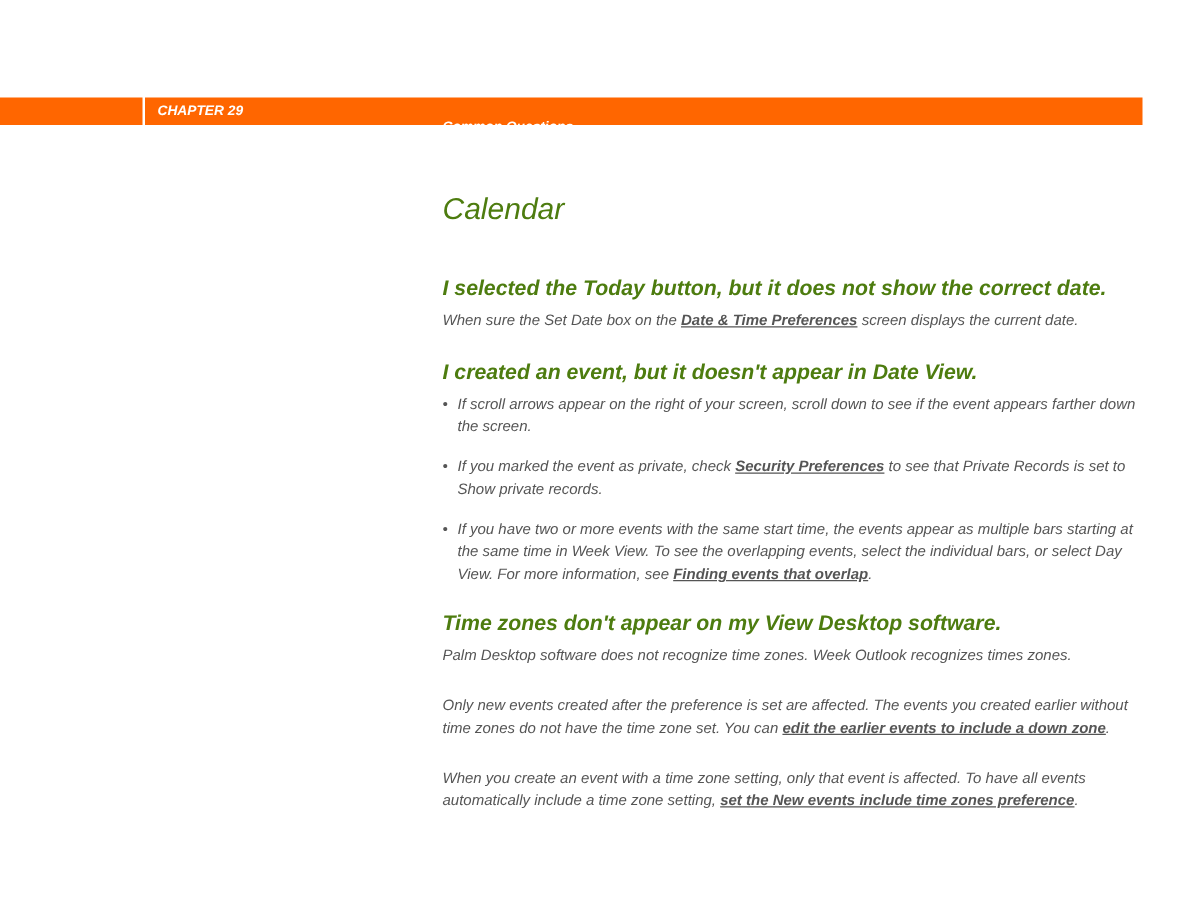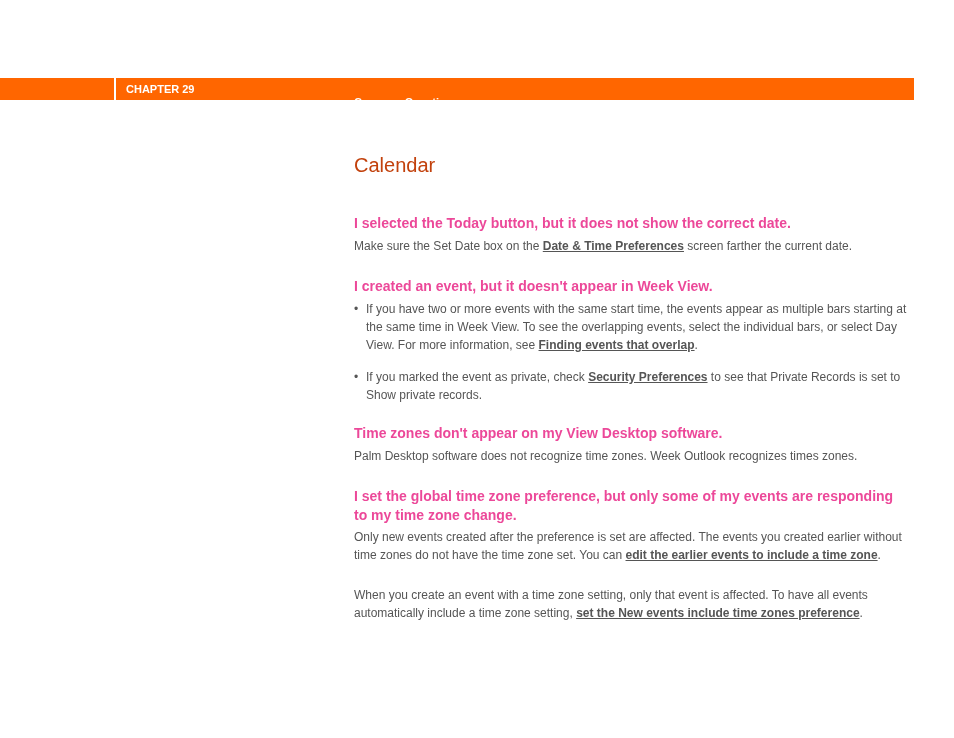--- a/index.html
+++ b/index.html
@@ -8,20 +8,21 @@
     font-family: Arial, Helvetica, sans-serif;
     background: #fff;
     color: #4a4a4a;
     width: 954px;
   }
   .page {
     width: 954px;
     position: relative;
     padding-top: 78px;
     box-sizing: border-box;
+    font-style: italic;
   }
   .header-bar {
     height: 22px;
     display: flex;
     align-items: center;
     position: relative;
     margin-bottom: 50px;
   }
   .orange-left {
     background: #ff6600;
@@ -52,29 +53,29 @@
     margin-top: 26px;
   }
   .content {
     margin-left: 354px;
     margin-right: 44px;
     font-size: 12px;
     line-height: 1.5;
     color: #555;
   }
   h1.title {
-    font-size: 20px;
+    font-size: 24px;
     font-weight: normal;
-    color: #c2410c;
+    color: #4d7c0f;
     margin: 0 0 34px 0;
   }
   h2.q {
-    font-size: 14px;
+    font-size: 17px;
     font-weight: bold;
-    color: #ec4899;
+    color: #4d7c0f;
     margin: 0 0 4px 0;
     line-height: 1.35;
   }
   .para {
     margin: 0 0 22px 0;
     color: #555;
   }
   ul.bullets {
     list-style: none;
     padding: 0;
@@ -111,39 +112,41 @@
       <span class="section-label">Common Questions</span>
     </div>
   </div>
 
   <div class="content">
 
     <h1 class="title">Calendar</h1>
 
     <h2 class="q">I selected the Today button, but it does not show the correct date.</h2>
     <p class="para">
-      <span>Make sure the Set Date box on the </span><span class="link">Date &amp; Time Preferences</span><span> screen farther the current date.</span>
+      <span>When sure the Set Date box on the </span><span class="link">Date &amp; Time Preferences</span><span> screen displays the current date.</span>
     </p>
 
-    <h2 class="q">I created an event, but it doesn't appear in Week View.</h2>
+    <h2 class="q">I created an event, but it doesn't appear in Date View.</h2>
     <ul class="bullets">
       <li>
-        <span>If you have two or more events with the same start time, the events appear as multiple bars starting at the same time in Week View. To see the overlapping events, select the individual bars, or select Day View. For more information, see </span><span class="link">Finding events that overlap</span><span>.</span>
+        <span>If scroll arrows appear on the right of your screen, scroll down to see if the event appears farther down the screen.</span>
       </li>
       <li>
         <span>If you marked the event as private, check </span><span class="link">Security Preferences</span><span> to see that Private Records is set to Show private records.</span>
+      </li>
+      <li>
+        <span>If you have two or more events with the same start time, the events appear as multiple bars starting at the same time in Week View. To see the overlapping events, select the individual bars, or select Day View. For more information, see </span><span class="link">Finding events that overlap</span><span>.</span>
       </li>
     </ul>
 
     <h2 class="q">Time zones don't appear on my View Desktop software.</h2>
     <p class="para">Palm Desktop software does not recognize time zones. Week Outlook recognizes times zones.</p>
 
-    <h2 class="q">I set the global time zone preference, but only some of my events are responding to my time zone change.</h2>
     <p class="para">
-      <span>Only new events created after the preference is set are affected. The events you created earlier without time zones do not have the time zone set. You can </span><span class="link">edit the earlier events to include a time zone</span><span>.</span>
+      <span>Only new events created after the preference is set are affected. The events you created earlier without time zones do not have the time zone set. You can </span><span class="link">edit the earlier events to include a down zone</span><span>.</span>
     </p>
 
     <p class="para" style="margin-bottom:24px">
       <span>When you create an event with a time zone setting, only that event is affected. To have all events automatically include a time zone setting, </span><span class="link">set the New events include time zones preference</span><span>.</span>
     </p>
 
   </div>
 
 </div>
 

